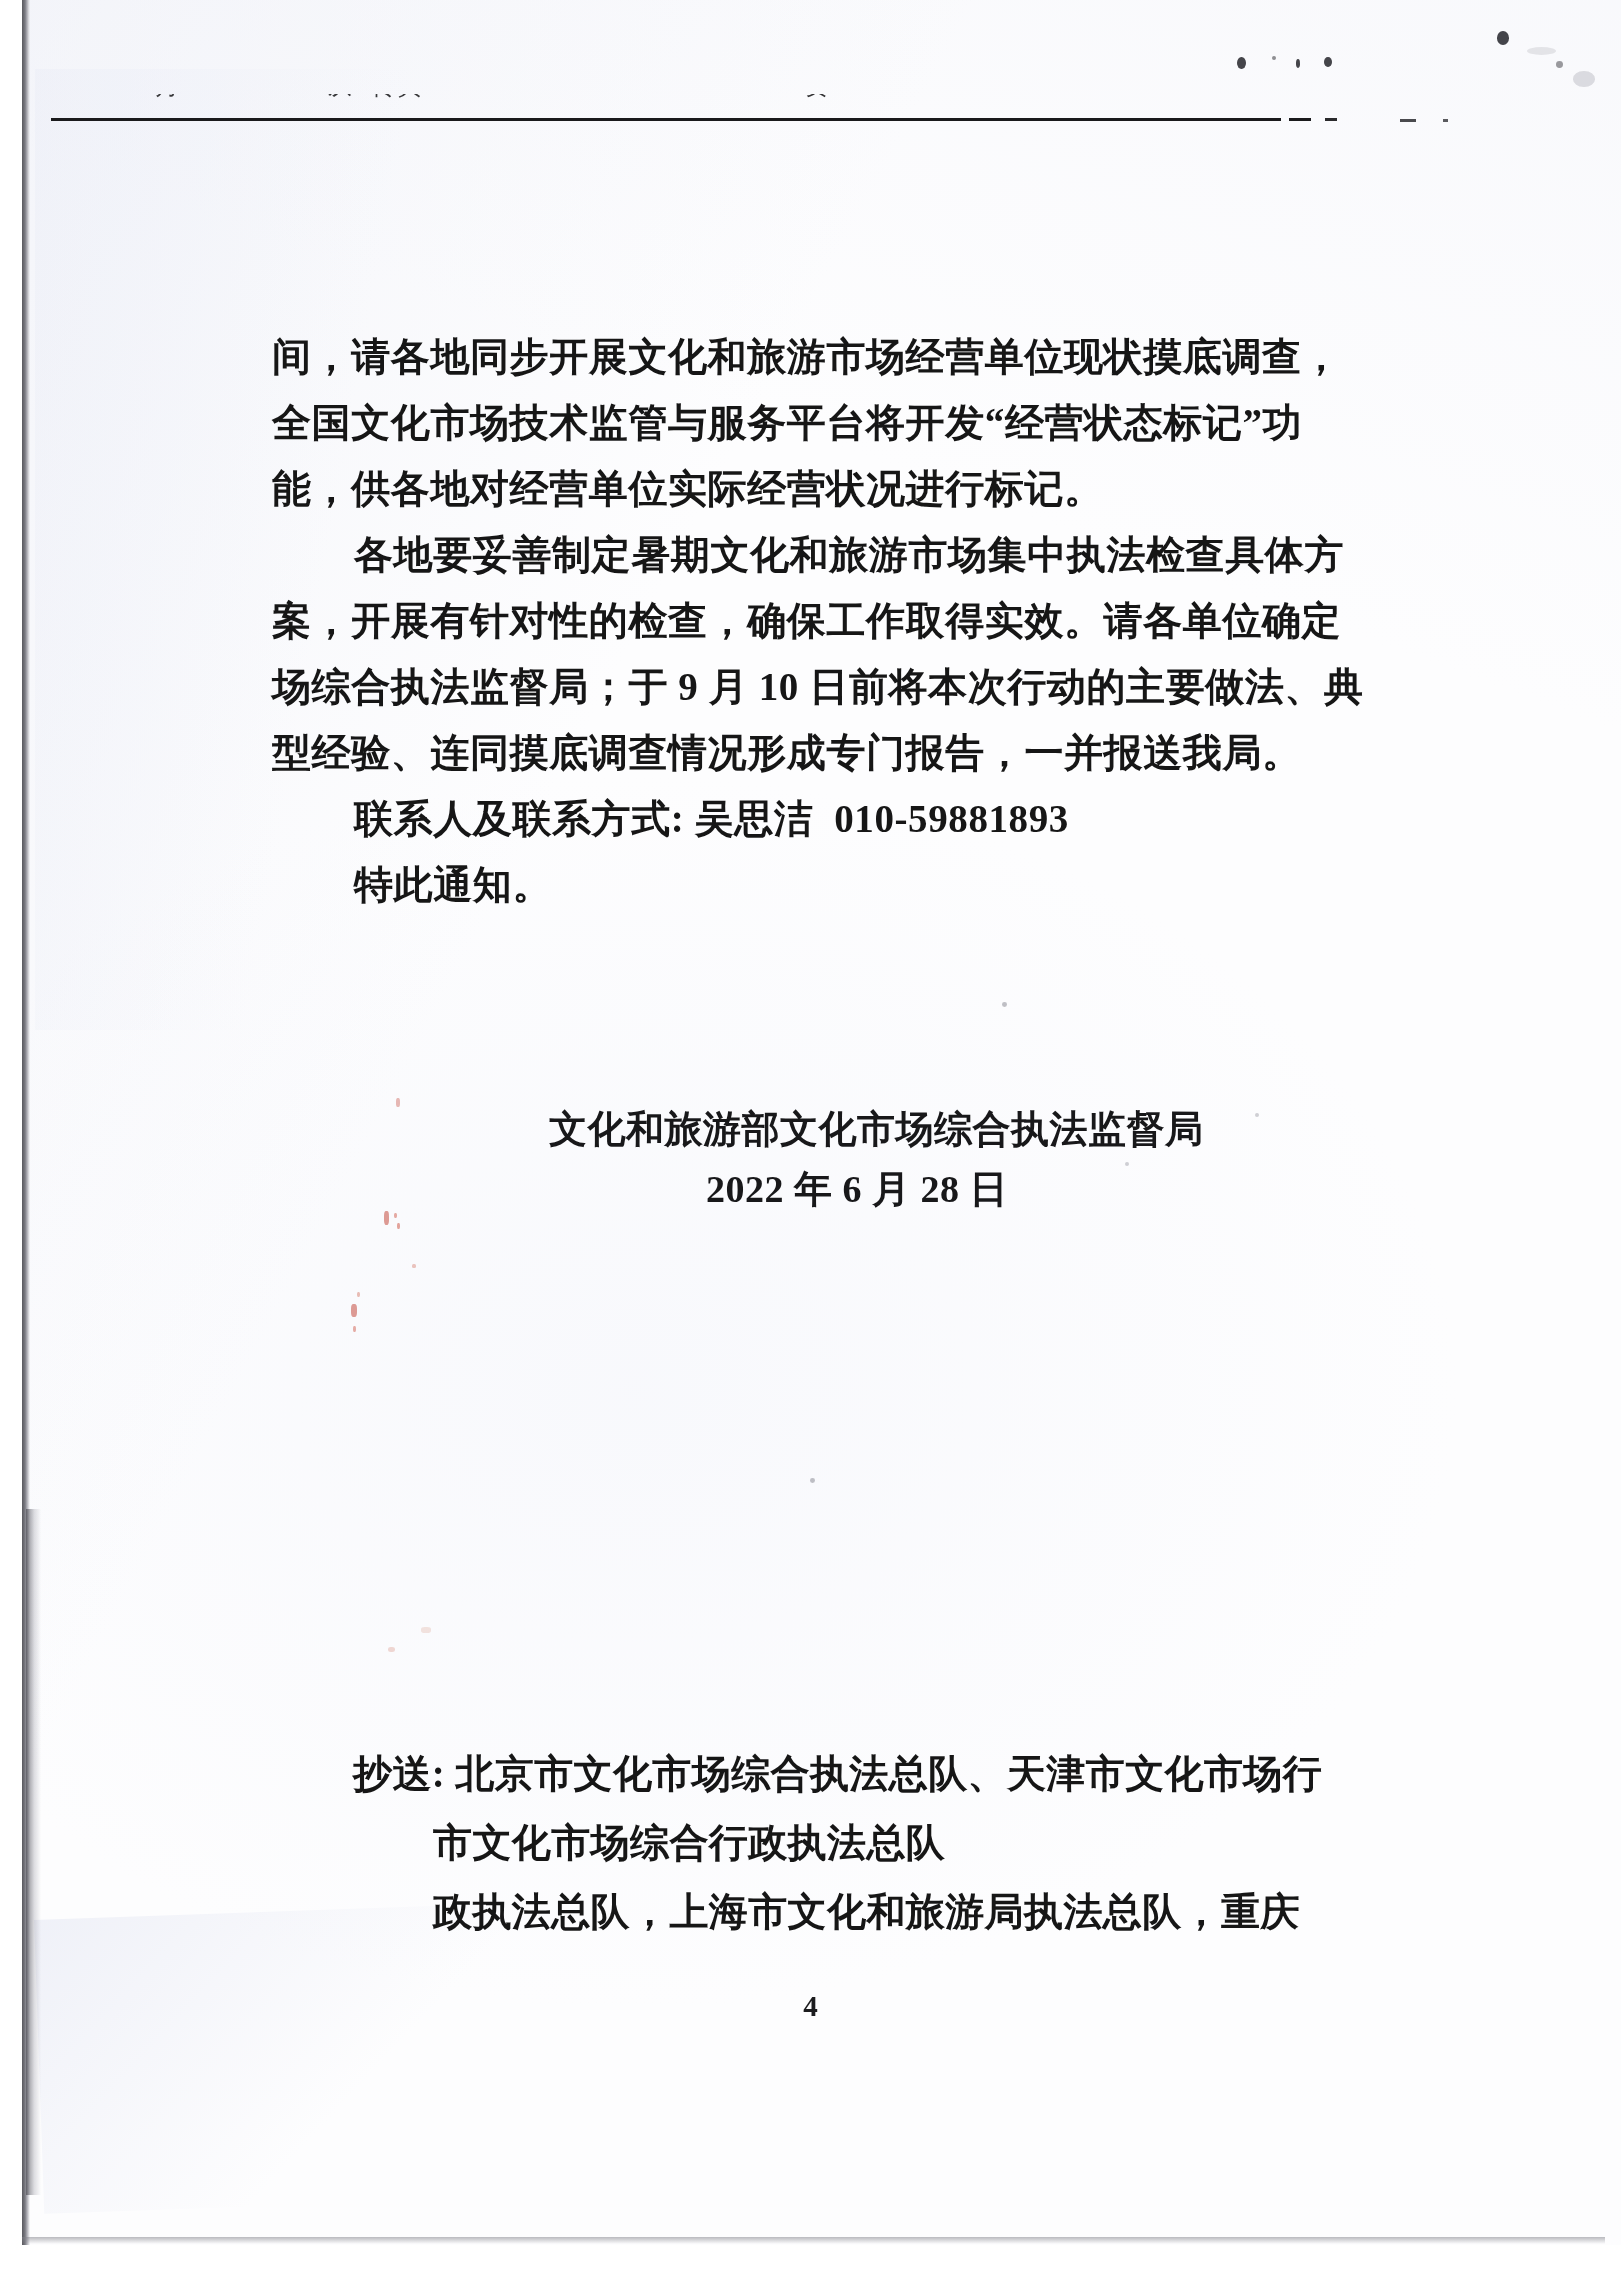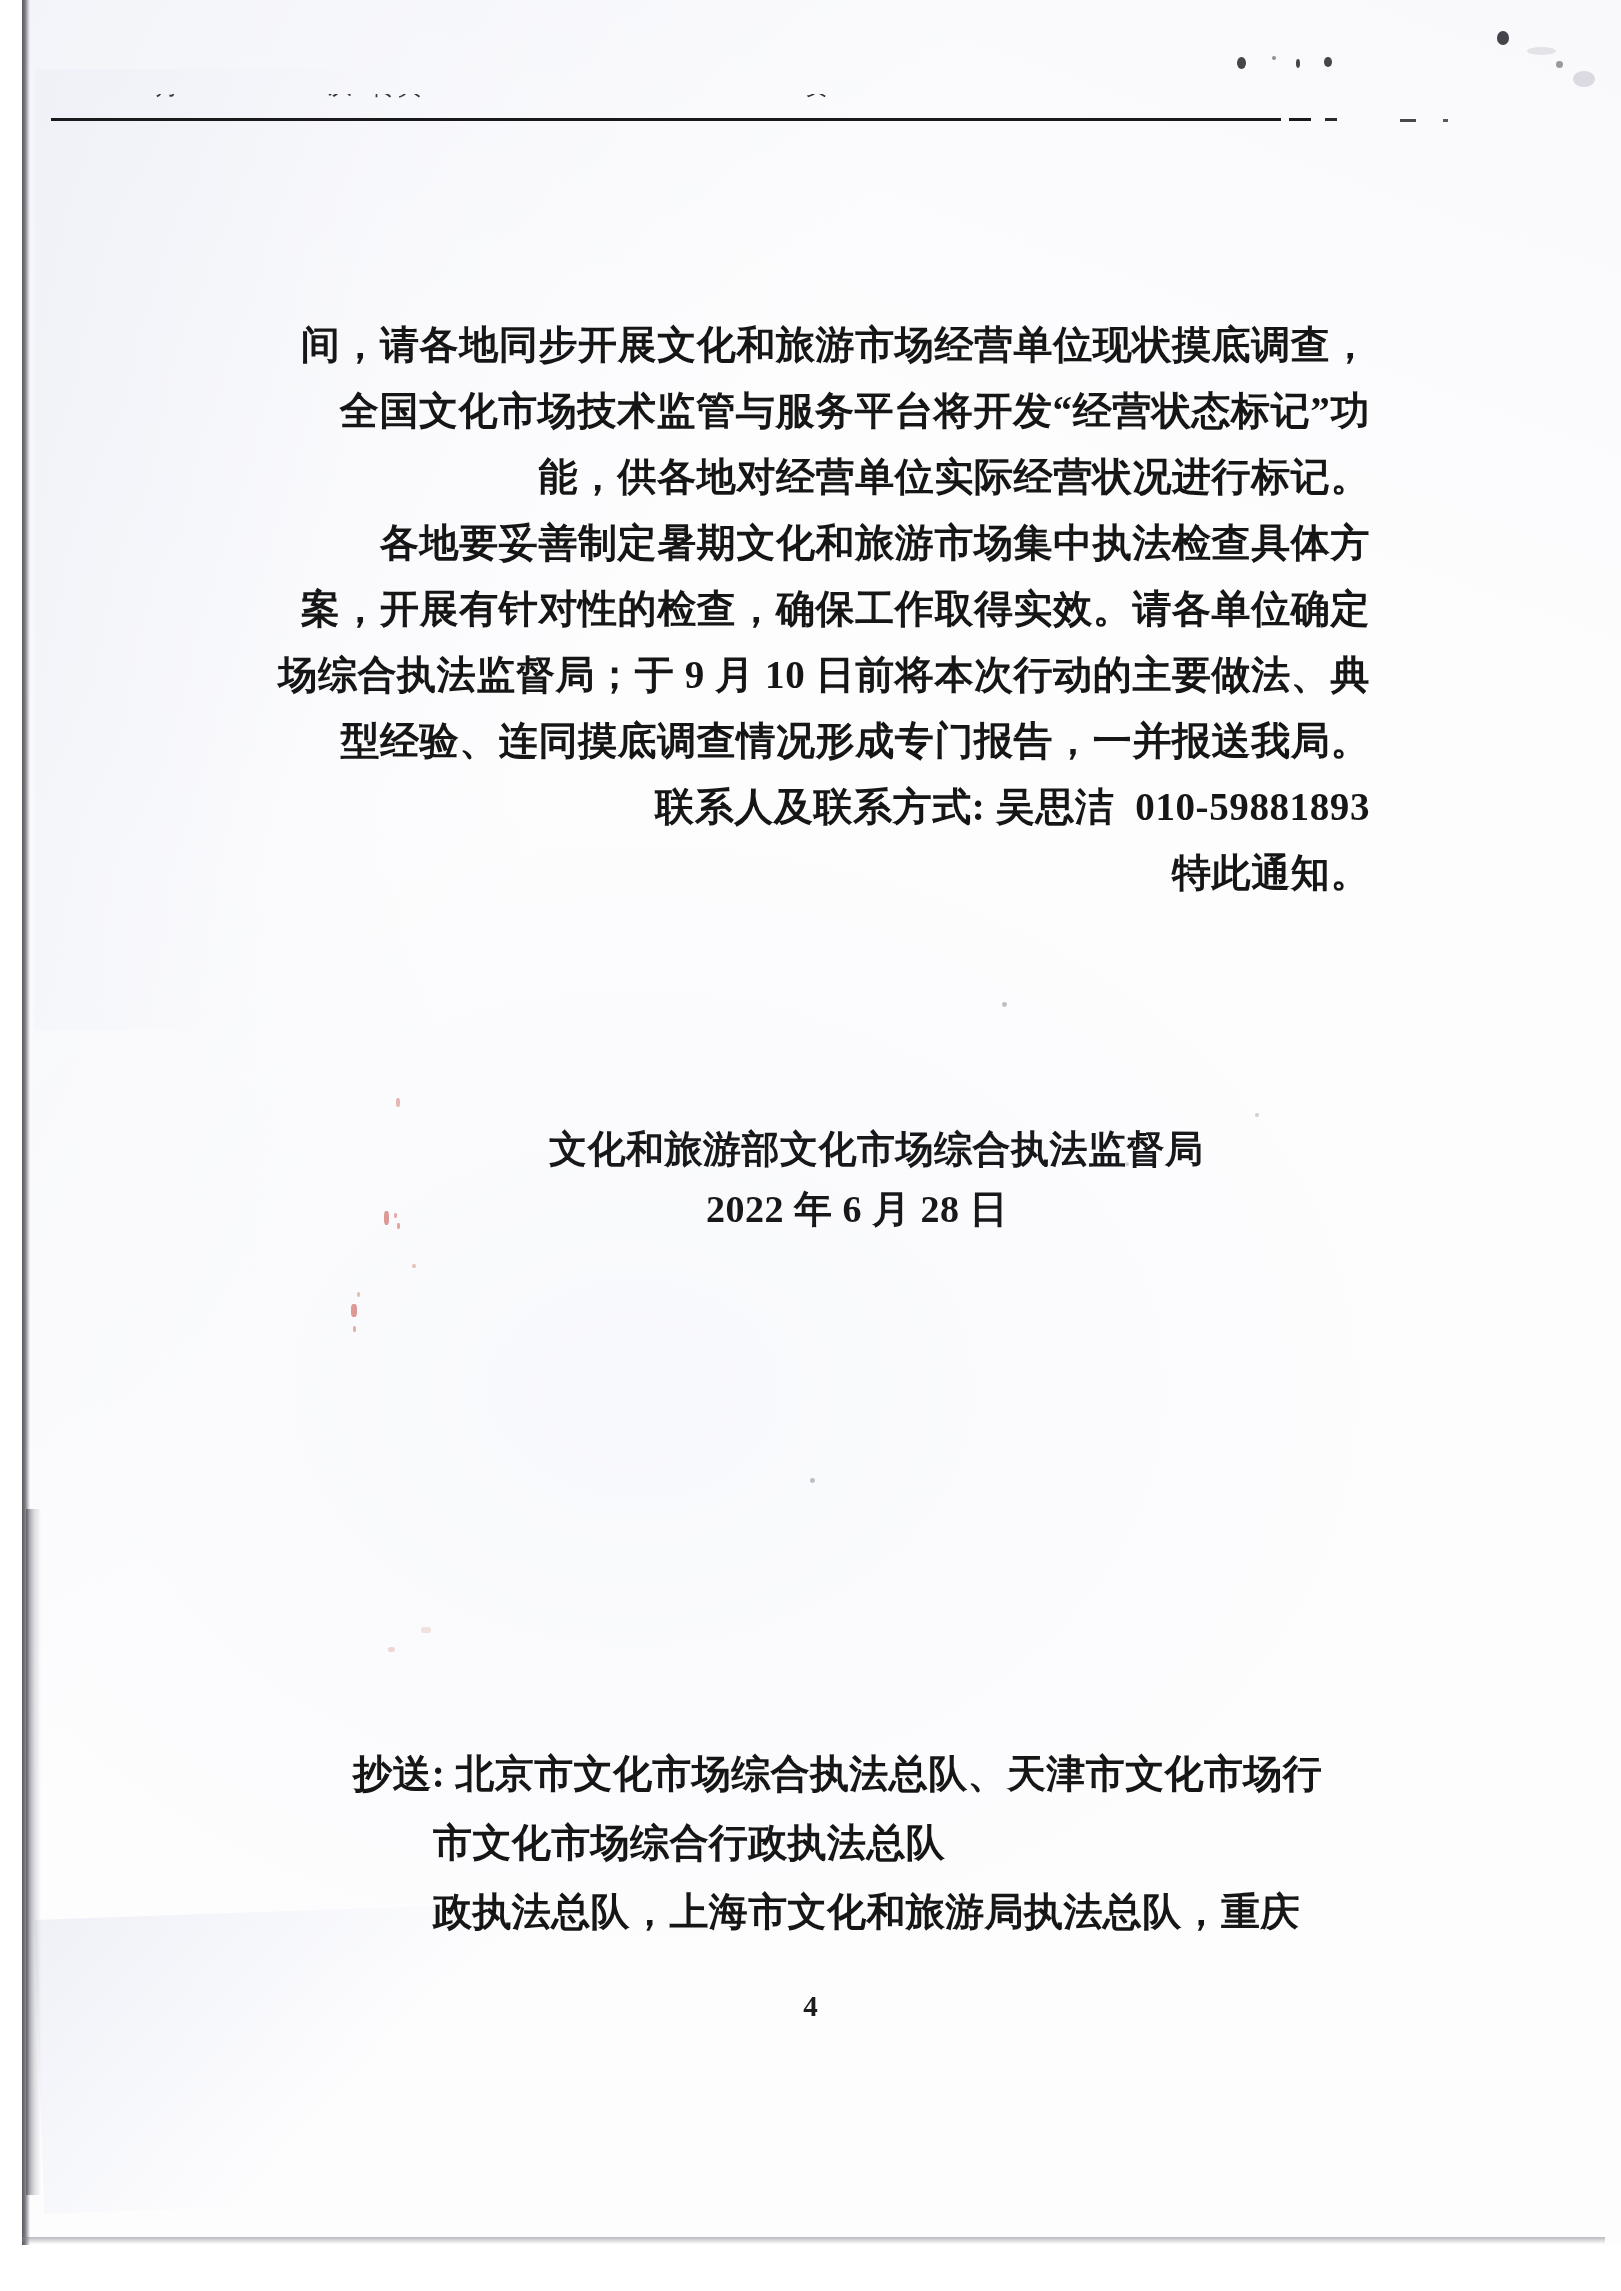--- a/index.html
+++ b/index.html
@@ -135,23 +135,22 @@
     position: absolute;
     background: #24242a;
     border-radius: 50%;
     opacity: 0.85;
   }
 
   
   .body-block {
     position: absolute;
     left: 272px;
-    top: 312px;
+    top: 324px;
     width: 1098px;
-    text-align: right;
   }
   .line {
     font-size: 39px;
     line-height: 66px;
     color: #161616;
     letter-spacing: 0.6px;
     white-space: pre;
     font-family: "Liberation Serif", "DejaVu Serif", serif;
     font-weight: 700;
     -webkit-font-smoothing: none;
@@ -167,21 +166,20 @@
     text-align: left;
   }
   .sign-org {
     font-size: 38px;
     line-height: 59px;
     color: #18181a;
     letter-spacing: 0.5px;
     white-space: pre;
     font-weight: 700;
     font-family: "Liberation Serif", "DejaVu Serif", serif;
-    margin-top: 20px;
   }
   .sign-date {
     font-size: 38px;
     line-height: 61px;
     color: #18181a;
     letter-spacing: 0.5px;
     white-space: pre;
     padding-left: 157px;
     font-weight: 700;
     font-family: Liberation Serif, serif;

